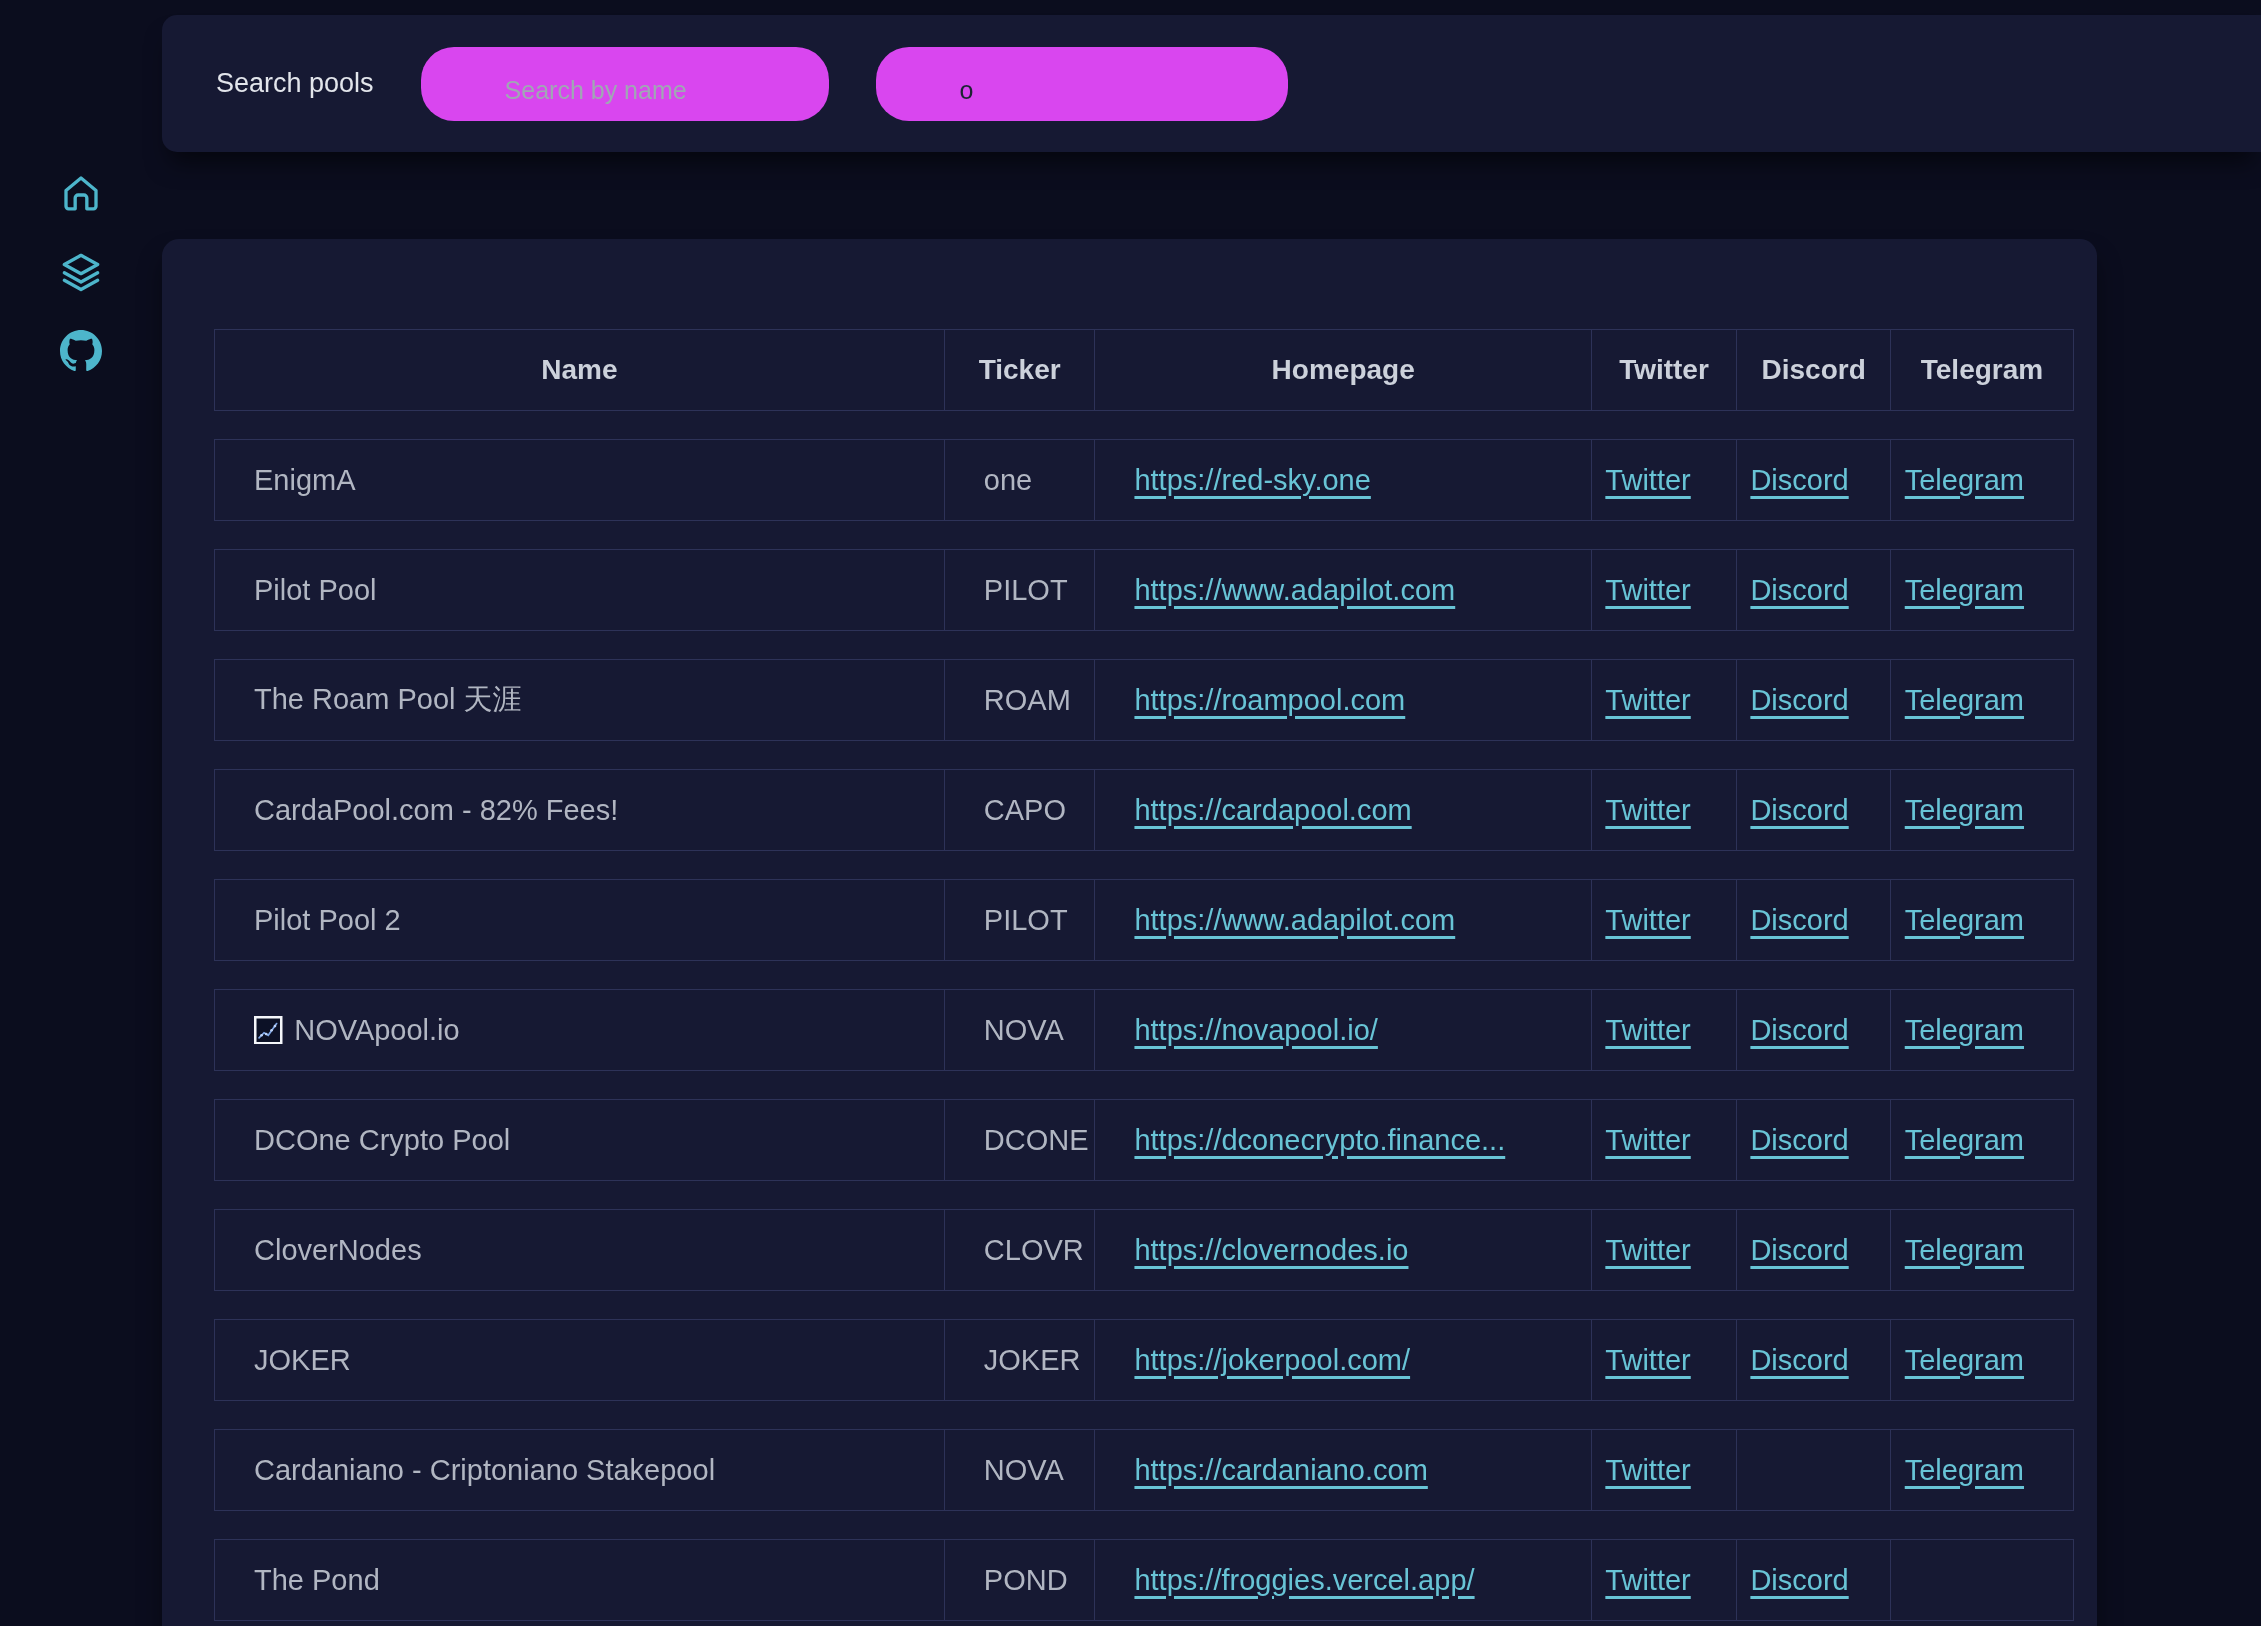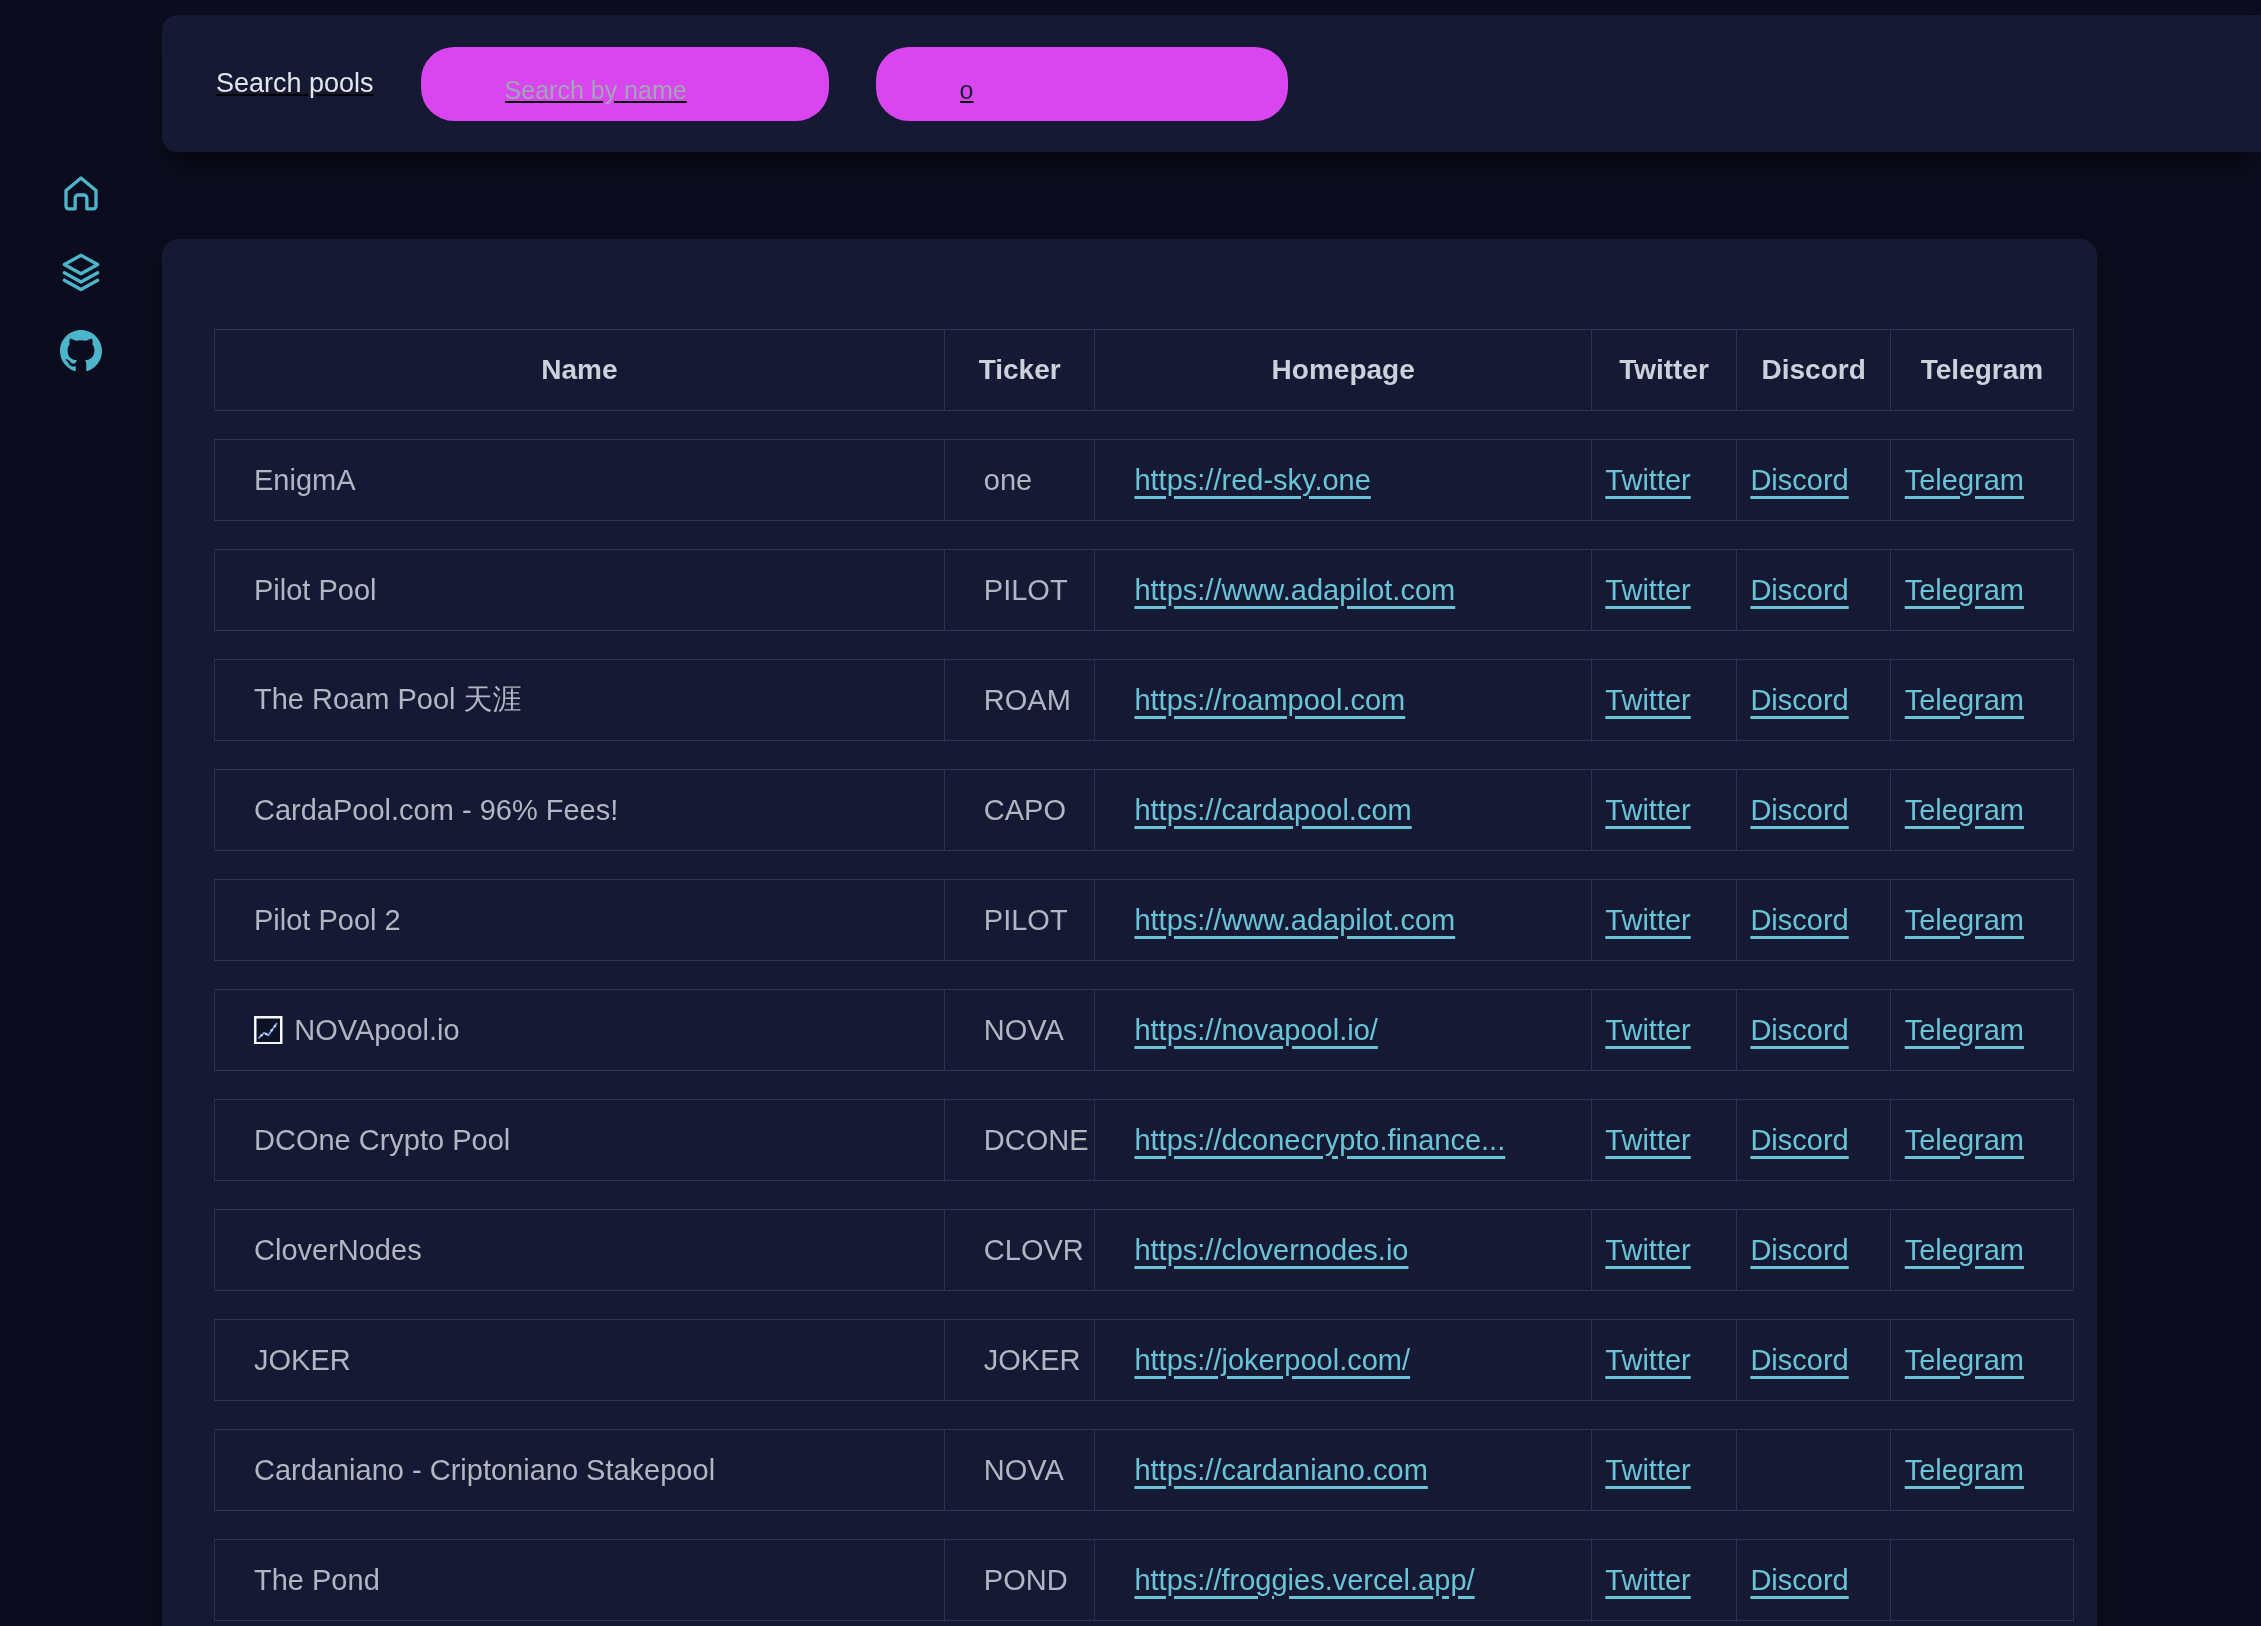--- a/index.html
+++ b/index.html
@@ -30,21 +30,21 @@
     display:flex;align-items:center;justify-content:center;
   }
   .icon-btn svg{display:block}
   
   .topbar{
     position:absolute;left:162px;top:15px;right:0;height:137px;
     background:var(--panel-bg);
     border-radius:15px 0 0 15px;
     box-shadow:0 18.4px 23.4px -8.4px rgba(0,0,0,.55);
     display:flex;align-items:center;
-    padding-left:54px;gap:47px;text-decoration:underline;
+    padding-left:54px;gap:47px;
   }
   .search-label{color:#e2e5eb;font-size:27px}
   .pill-input{
     height:74px;border:none;outline:none;background:#d946ef;
     border-radius:33px;font-size:25px;color:#1c2433;
     padding:13px 25px 0 84px;
     font-family:"Liberation Sans", sans-serif;
   }
   .pill-input::placeholder{color:#a0a7b4}
   #name-input{width:408px}
@@ -186,21 +186,21 @@
     <td class="cell-home"><a class="cell-link homepage-link" href="#">https://roampool.com</a></td>
     <td class="cell-social cell-twitter"><a class="cell-link" href="#">Twitter</a></td>
     <td class="cell-social cell-discord"><a class="cell-link" href="#">Discord</a></td>
     <td class="cell-social cell-telegram"><a class="cell-link" href="#">Telegram</a></td>
   </tr>
 
   <tr>
     <td class="cell-name">
       <span class="name-wrap">
 
-        <span class="name-text">CardaPool.com - 96% Fees!</span>
+        <span class="name-text">CardaPool.com - 82% Fees!</span>
       </span>
     </td>
     <td class="cell-ticker">CAPO</td>
     <td class="cell-home"><a class="cell-link homepage-link" href="#">https://cardapool.com</a></td>
     <td class="cell-social cell-twitter"><a class="cell-link" href="#">Twitter</a></td>
     <td class="cell-social cell-discord"><a class="cell-link" href="#">Discord</a></td>
     <td class="cell-social cell-telegram"><a class="cell-link" href="#">Telegram</a></td>
   </tr>
 
   <tr>

